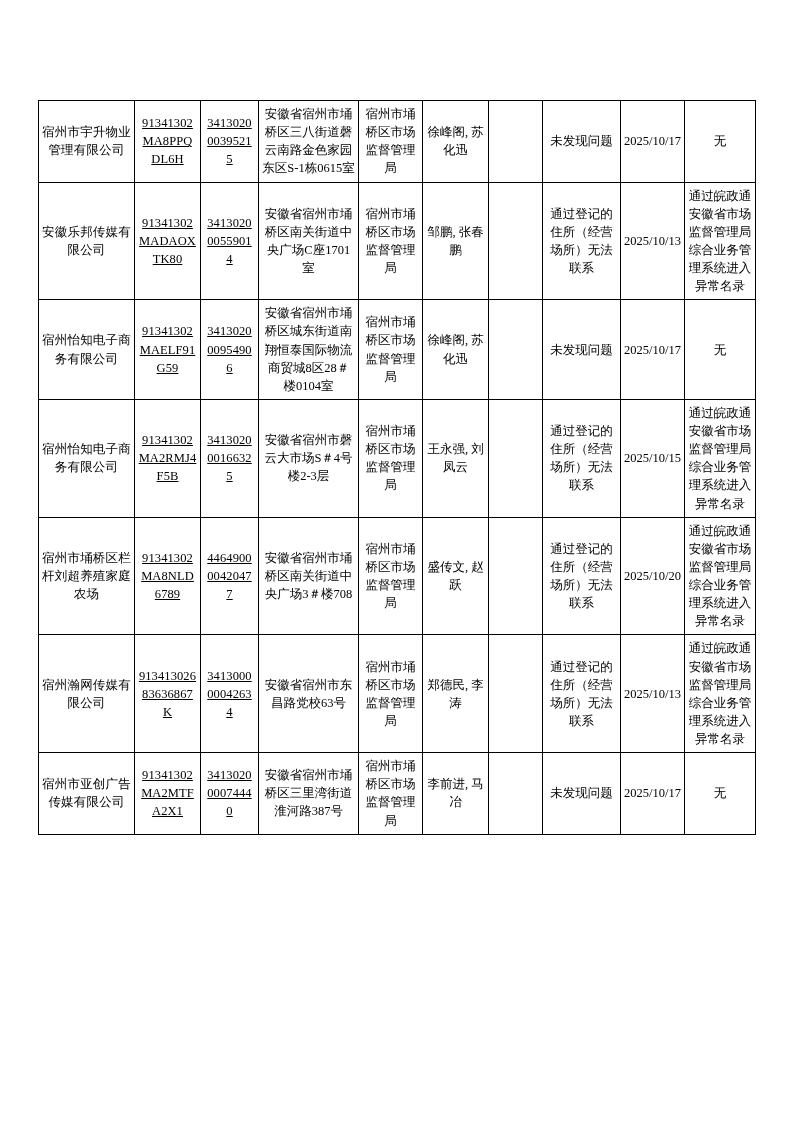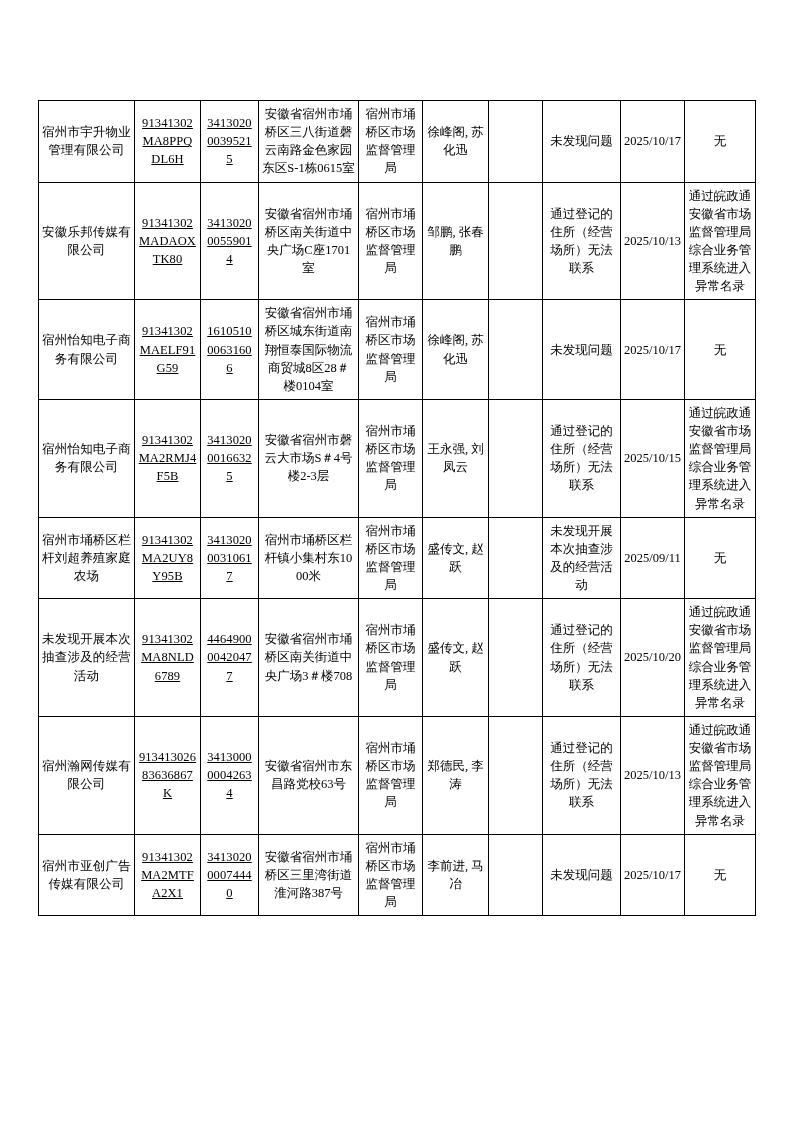--- a/index.html
+++ b/index.html
@@ -93,21 +93,21 @@
         <td>邹鹏, 张春鹏</td>
         <td class="cell-empty"></td>
         <td>通过登记的住所（经营场所）无法联系</td>
         <td>2025/10/13</td>
         <td>通过皖政通安徽省市场监督管理局综合业务管理系统进入异常名录</td>
       </tr>
 
       <tr>
         <td class="cell-name">宿州怡知电子商务有限公司</td>
         <td class="cell-code">91341302MAELF91G59</td>
-        <td class="cell-code">1610510 0063160 6</td>
+        <td class="cell-code">3413020 0095490 6</td>
         <td>安徽省宿州市埇桥区城东街道南翔恒泰国际物流商贸城8区28＃楼0104室</td>
         <td>宿州市埇桥区市场监督管理局</td>
         <td>徐峰阁, 苏化迅</td>
         <td class="cell-empty"></td>
         <td>未发现问题</td>
         <td>2025/10/17</td>
         <td>无</td>
       </tr>
 
       <tr>
@@ -116,35 +116,23 @@
         <td class="cell-code">3413020 0016632 5</td>
         <td>安徽省宿州市磬云大市场S＃4号楼2-3层</td>
         <td>宿州市埇桥区市场监督管理局</td>
         <td>王永强, 刘凤云</td>
         <td class="cell-empty"></td>
         <td>通过登记的住所（经营场所）无法联系</td>
         <td>2025/10/15</td>
         <td>通过皖政通安徽省市场监督管理局综合业务管理系统进入异常名录</td>
       </tr>
 
+
       <tr>
         <td class="cell-name">宿州市埇桥区栏杆刘超养殖家庭农场</td>
-        <td class="cell-code">91341302MA2UY8Y95B</td>
-        <td class="cell-code">3413020 0031061 7</td>
-        <td>宿州市埇桥区栏杆镇小集村东1000米</td>
-        <td>宿州市埇桥区市场监督管理局</td>
-        <td>盛传文, 赵跃</td>
-        <td class="cell-empty"></td>
-        <td>未发现开展本次抽查涉及的经营活动</td>
-        <td>2025/09/11</td>
-        <td>无</td>
-      </tr>
-
-      <tr>
-        <td class="cell-name">未发现开展本次抽查涉及的经营活动</td>
         <td class="cell-code">91341302MA8NLD6789</td>
         <td class="cell-code">4464900 0042047 7</td>
         <td>安徽省宿州市埇桥区南关街道中央广场3＃楼708</td>
         <td>宿州市埇桥区市场监督管理局</td>
         <td>盛传文, 赵跃</td>
         <td class="cell-empty"></td>
         <td>通过登记的住所（经营场所）无法联系</td>
         <td>2025/10/20</td>
         <td>通过皖政通安徽省市场监督管理局综合业务管理系统进入异常名录</td>
       </tr>

